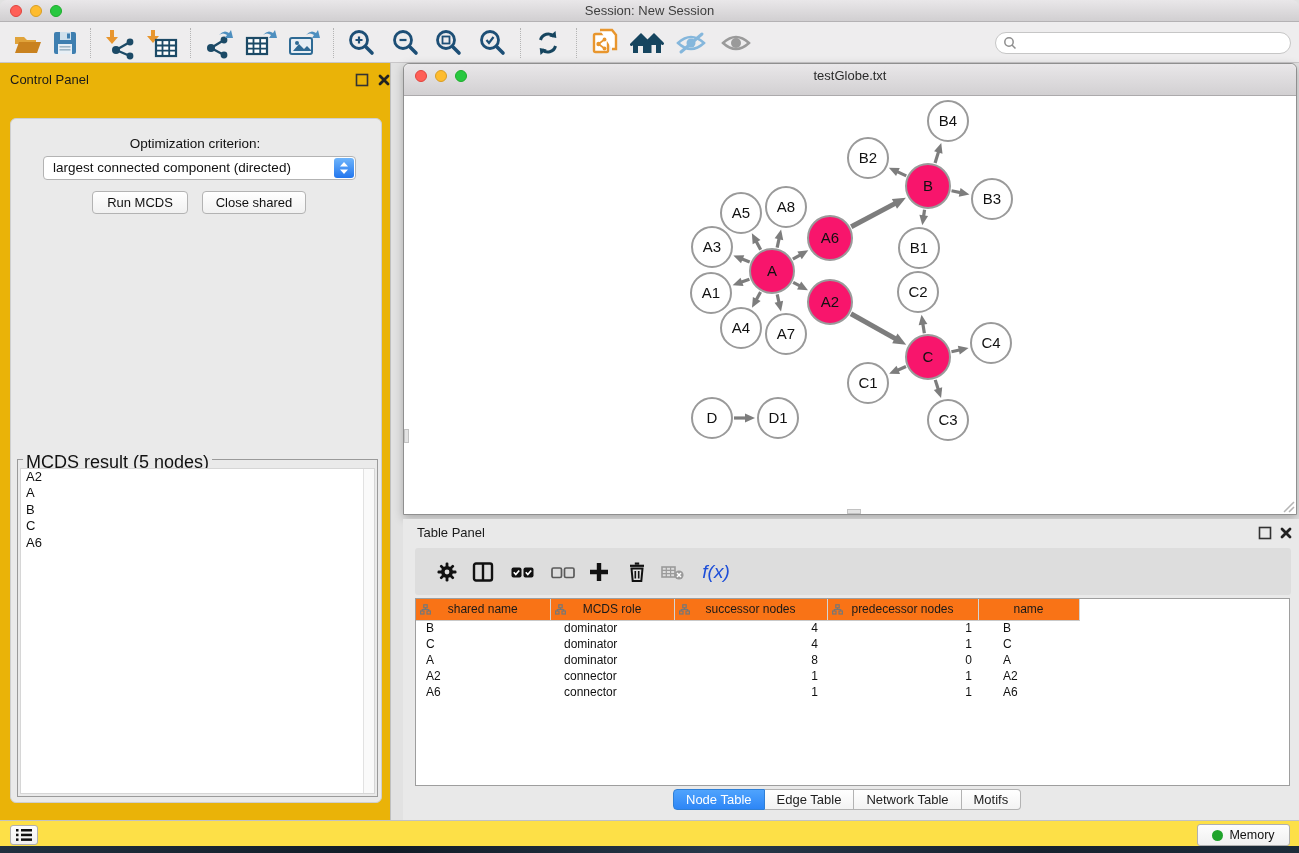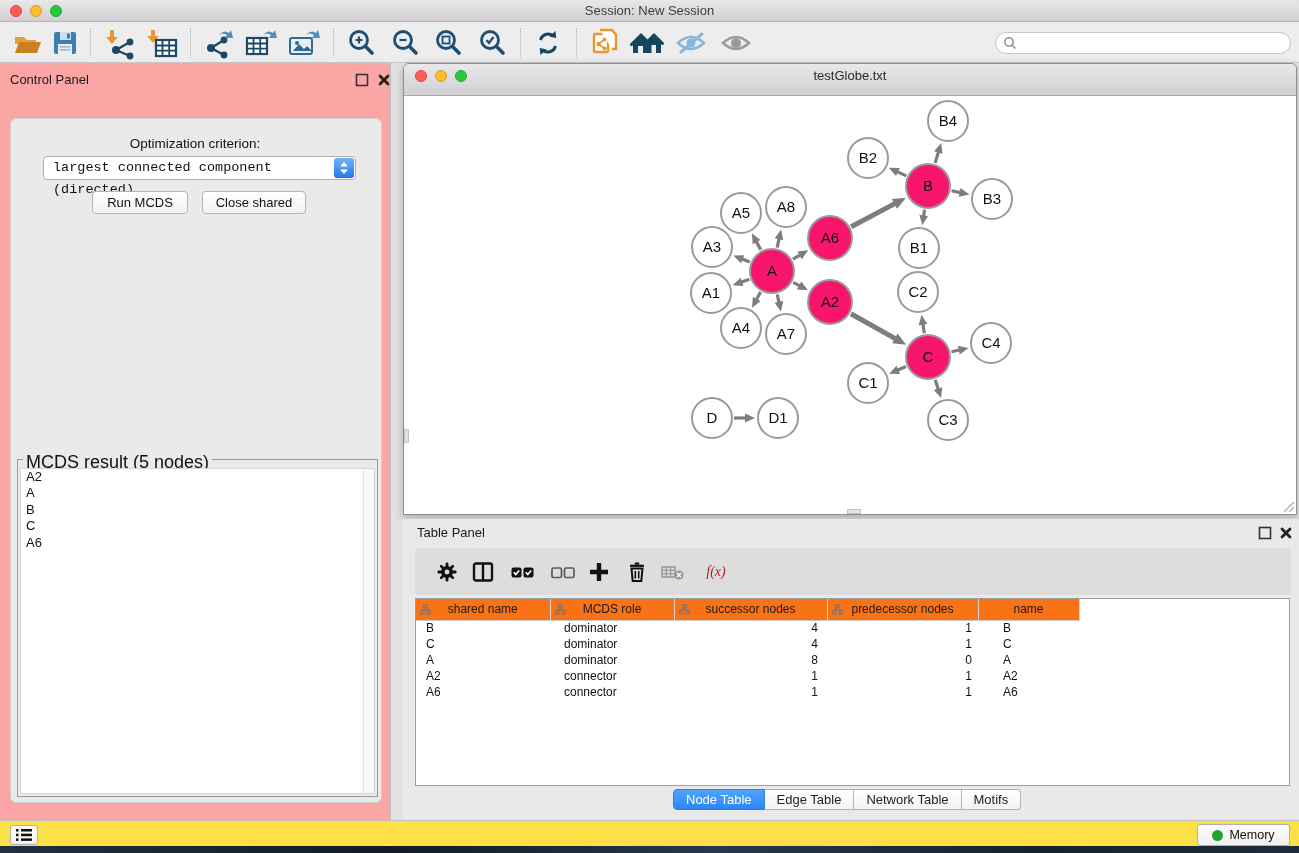--- a/index.html
+++ b/index.html
@@ -25,39 +25,39 @@
     align-items:center; justify-content:center; cursor:default; }
   .tsep { position:absolute; top:6px; width:0; height:30px; border-left:1px dotted #b5b5b5; }
   .search { position:absolute; left:995px; top:10px; width:296px; height:22px;
     background:#fff; border:1px solid #c6c6c6; border-radius:11px; display:flex; align-items:center; }
   .search input { border:none; outline:none; flex:1; height:16px; font-size:12px;
     background:transparent; font-family:"Liberation Sans",sans-serif; }
   .search svg { margin:0 4px 0 7px; }
 
   
   .control-panel { position:absolute; left:0; top:63px; width:391px; height:757px;
-    background:#fca5a5; border-right:1px solid #bfbfbf; }
+    background:#eab308; border-right:1px solid #bfbfbf; }
   .panel-header-text { position:absolute; left:10px; top:9px; font-size:13px; color:#1a1a1a; }
   .panel-ic { position:absolute; width:15px; height:15px; }
 
   .seg-row { position:absolute; display:flex; }
   .seg { height:21px; line-height:19px; font-size:13px; color:#222; text-align:center;
     background:linear-gradient(#ffffff,#f3f3f3); border:1px solid #b3b3b3; border-left:none;
     padding:0 12px; }
   .seg:first-child { border-left:1px solid #b3b3b3; border-radius:4px 0 0 4px; }
   .seg:last-child { border-radius:0 4px 4px 0; }
   .seg.active { background:linear-gradient(#4fa3fd,#2d86f6); color:#fff; border-color:#2f7fd6; }
 
   .cp-content { position:absolute; left:10px; top:55px; width:372px; height:685px;
     background:#eaeaea; border:1px solid #cfcfcf; border-radius:6px; }
   .opt-label { position:absolute; left:0; width:100%; top:73px; text-align:center;
     font-size:13.5px; color:#111; }
   .cp-select { position:absolute; left:43px; top:93px; width:313px; height:24px;
     background:#fff; border:1px solid #b3b3b3; border-radius:4px; font-size:13.5px;
-    color:#111; line-height:22px; padding-left:9px;font-family:Liberation Mono, monospace; }
+    color:#111; line-height:22px; padding-left:9px; }
   .cp-select .stepper { position:absolute; right:1px; top:1px; width:20px; height:20px; margin:0;
     background:linear-gradient(#6fb5fb,#2276ee); border-radius:3px; }
   .stepper svg { display:block; margin:3px auto; }
   .btn { position:absolute; height:23px; background:linear-gradient(#ffffff,#f1f1f1);
     border:1px solid #b3b3b3; border-radius:4px; font-size:13px; color:#111;
     text-align:center; line-height:21px; }
 
   .fieldset { position:absolute; left:17px; top:396px; width:361px; height:338px;
     border:1px solid #9a9a9a; }
   .legend { position:absolute; left:5px; top:-8px; background:#eaeaea; padding:0 3px;
@@ -80,21 +80,21 @@
   .net-canvas { position:absolute; left:0; top:24px; }
   .edge-handle { position:absolute; background:#e3e3e3; border:1px solid #c2c2c2; }
 
   
   .table-panel { position:absolute; left:403px; top:519px; width:896px; height:301px;
     background:#e9e9e9; }
   .tp-toolbar { position:absolute; left:12px; top:29px; width:876px; height:47px;
     background:#dddddd; border-radius:3px; }
   .tp-ic { position:absolute; top:11px; width:26px; height:26px; display:flex;
     align-items:center; justify-content:center; }
-  .fx { font-family:Liberation Serif, serif; font-style:italic; font-size:14px; color:#b91c1c; }
+  .fx { font-family:Liberation Sans, sans-serif; font-style:italic; font-size:19px; color:#1d4ed8; }
 
   .node-table { position:absolute; left:12px; top:79px; width:875px; height:188px;
     background:#fff; border:1px solid #9e9e9e; overflow:hidden; }
   table.data { border-collapse:collapse; table-layout:fixed; width:873px; font-size:12px; }
   table.data th { height:21px; background:#f97316; border-bottom:1px solid #c9c9c9;
     border-right:1px solid #d4d4d4; font-weight:normal; color:#1a1a1a; position:relative; }
   table.data th.filler { border-right:none; background:#fff; border-bottom:1px solid #fff; }
   table.data th .hlbl { display:inline-block; }
   table.data th .tree-ic { position:absolute; left:4px; top:5px; }
   table.data td { height:16px; color:#111; white-space:nowrap; overflow:hidden; }

